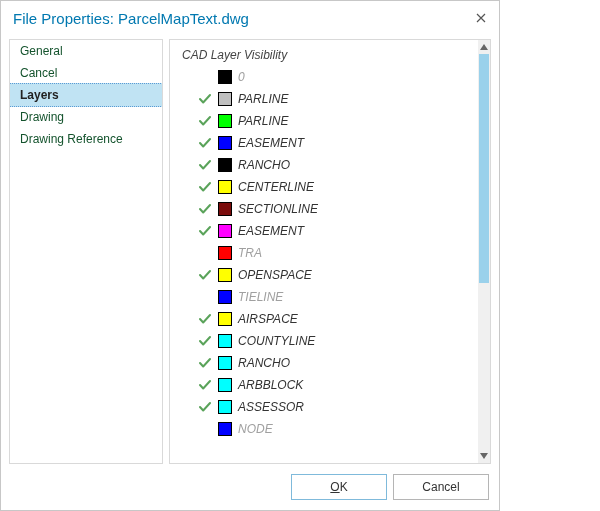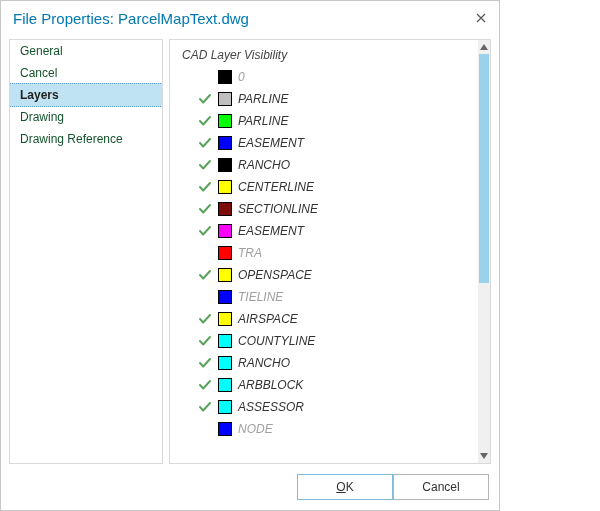--- a/index.html
+++ b/index.html
@@ -147,20 +147,21 @@
     top: 0;
     height: 58%;
     background: #9ad1eb;
   }
   .footer {
     height: 46px;
     display: flex;
     align-items: center;
     justify-content: flex-end;
     padding: 0 10px 0 0;
+    gap: 6px;
   }
   .btn {
     min-width: 70px;
     height: 24px;
     border: 1px solid #b5b5b5;
     background: #fff;
     font-size: 12px;
     color: #333;
     display: flex;
     align-items: center;

